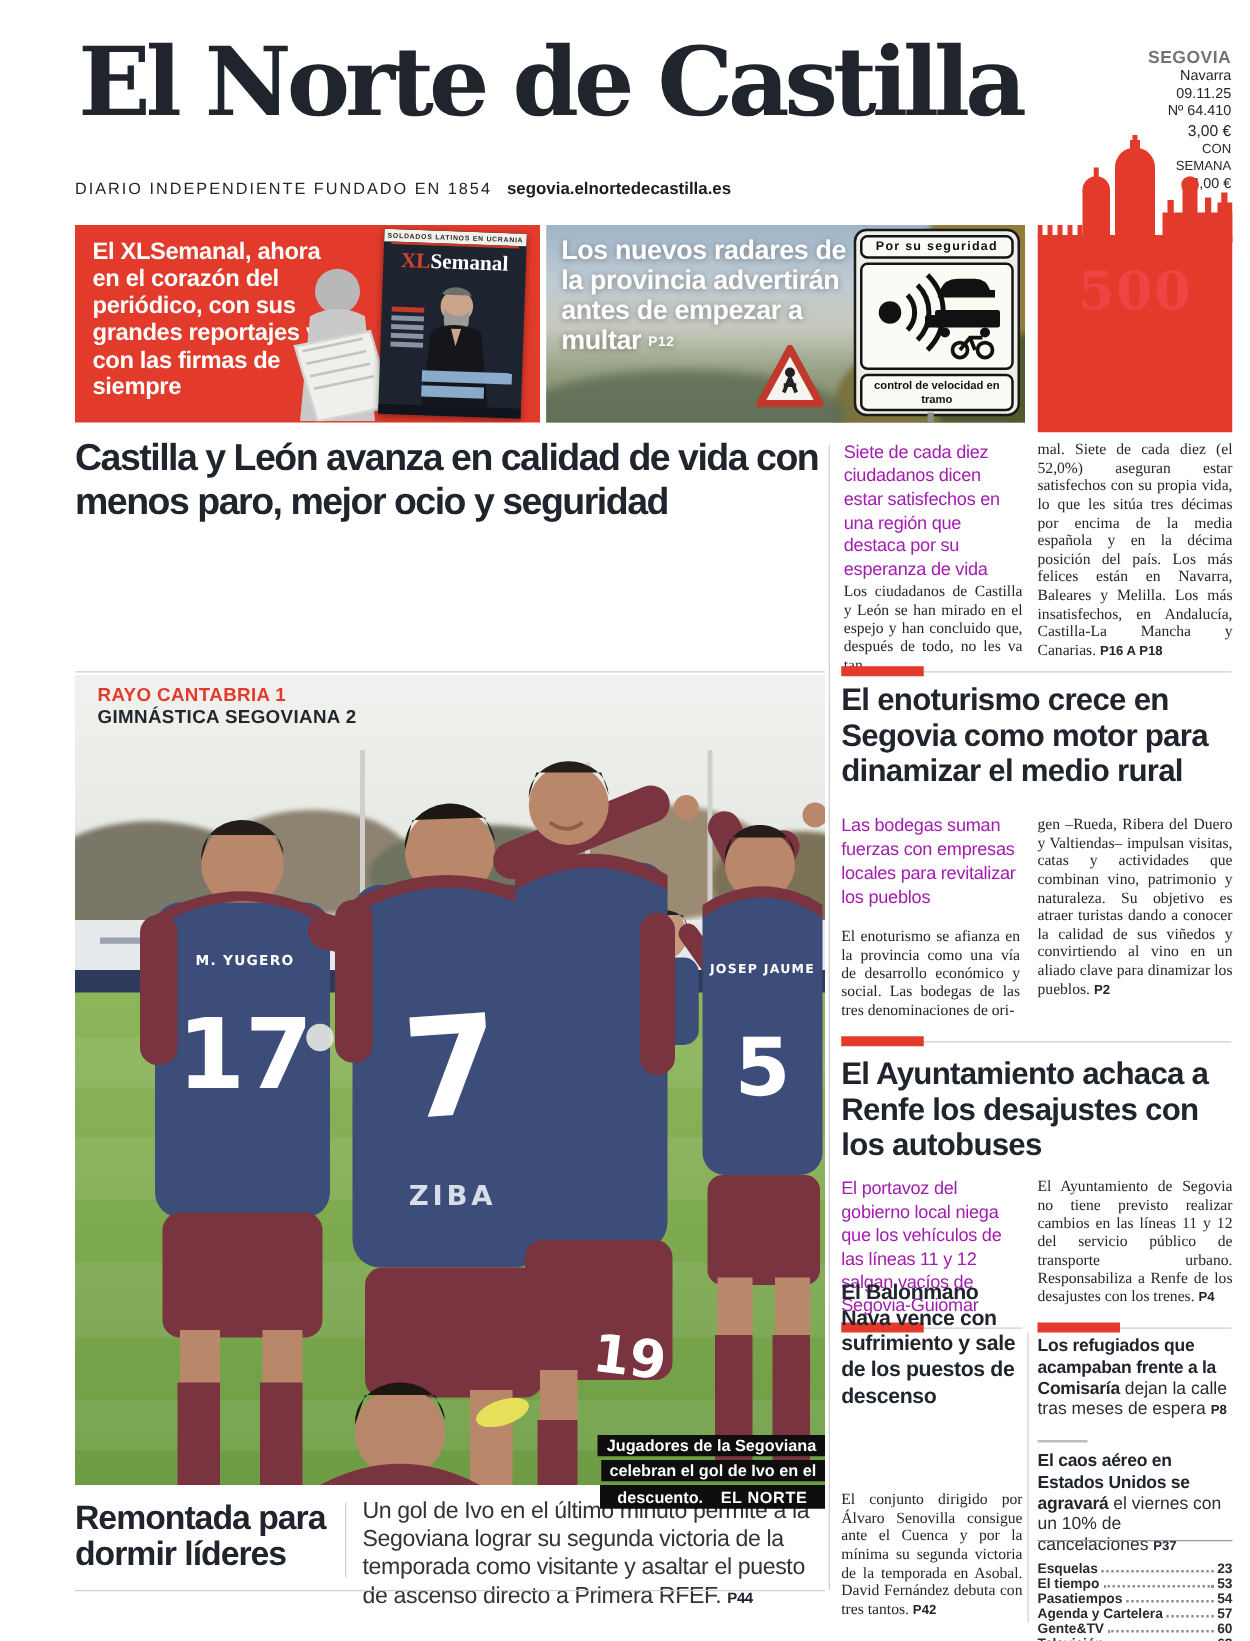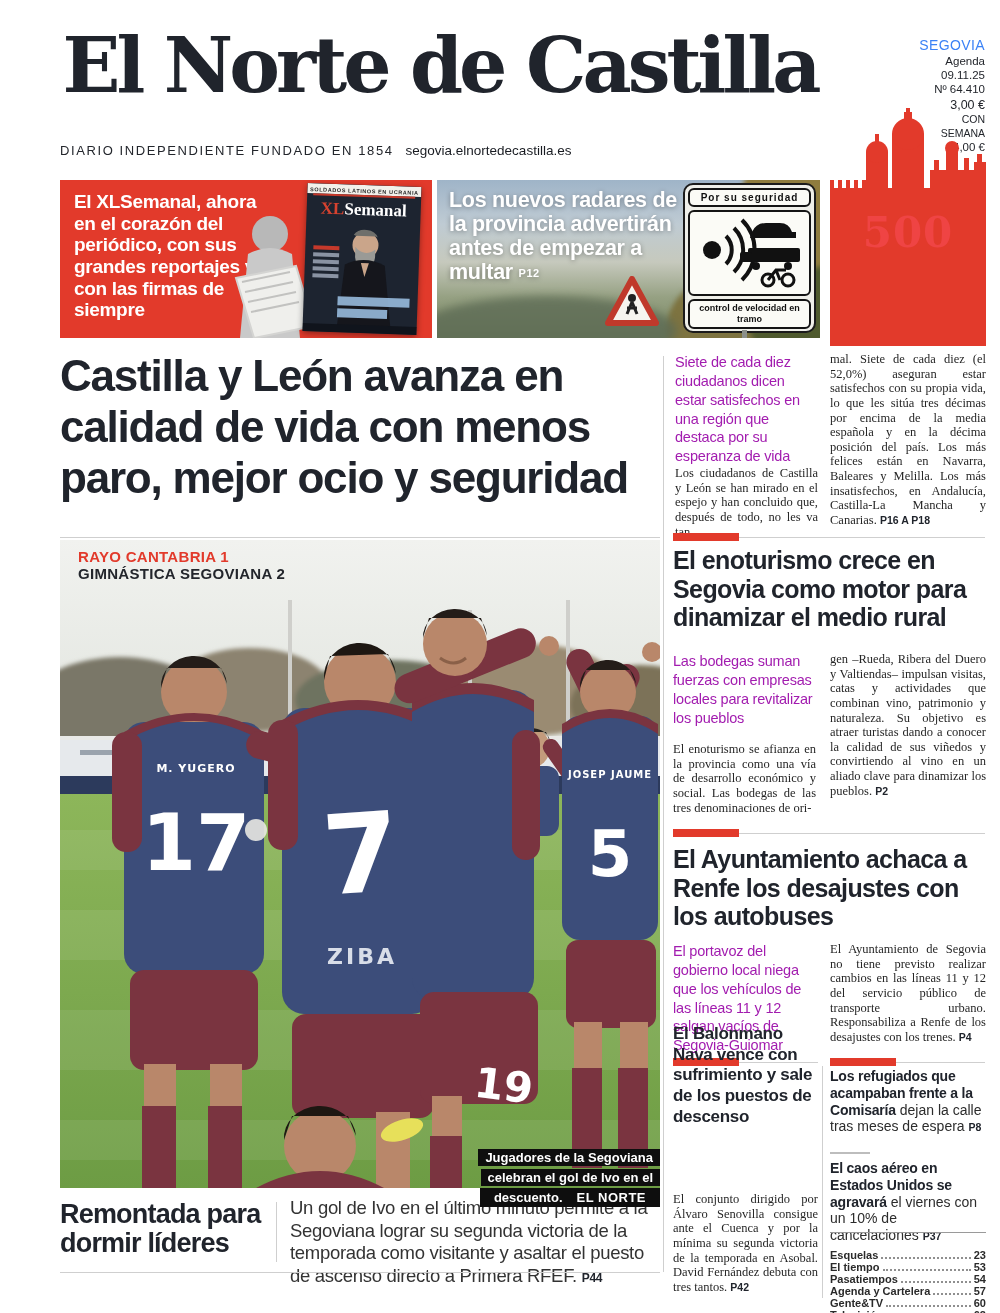--- a/index.html
+++ b/index.html
@@ -5,24 +5,24 @@
   html,body{margin:0;padding:0;background:#ffffff;}
   .page{position:relative;width:1000px;height:1313px;background:#fff;overflow:hidden;
         font-family:"Liberation Sans",sans-serif;color:#20252d;}
 
   
   .mast-title{position:absolute;left:55px;top:26px;width:770px;text-align:center;
     font-family:"DejaVu Serif",serif;font-weight:bold;font-size:76px;letter-spacing:-4px;
     color:#20242c;line-height:1.05;}
   .mast-sub{position:absolute;left:60px;top:143px;display:flex;gap:12px;align-items:baseline;}
   .mast-tagline{font-family:Liberation Sans, sans-serif;font-size:13px;letter-spacing:1.6px;color:#23262c;}
-  .mast-site{font-weight:normal;font-size:13.5px;color:#191c22;}
+  .mast-site{font-weight:bold;font-size:13.5px;color:#191c22;}
   .edition-block{position:absolute;right:15px;top:38px;width:130px;text-align:right;
     font-size:11.5px;line-height:14px;color:#23262c;}
-  .edition-name{color:#3b82f6;font-weight:normal;font-size:14px;letter-spacing:.4px;margin-bottom:2px;}
+  .edition-name{color:#737373;font-weight:bold;font-size:14px;letter-spacing:.4px;margin-bottom:2px;}
   .edition-price{font-size:12.5px;margin-top:2px;}
   .edition-small{font-size:10.5px;}
 
   
   .xl-box{position:absolute;left:60px;top:180px;width:372px;height:158px;background:#e23a2b;overflow:hidden;}
   .xl-text{position:absolute;left:14px;top:11px;width:205px;color:#fff;font-weight:bold;
     font-size:19px;line-height:1.14;letter-spacing:-.3px;}
   .xl-man{position:absolute;left:158px;bottom:-4px;}
   .xl-mag{position:absolute;left:245px;top:5px;width:114px;height:148px;background:#1d2430;
     transform:rotate(2deg);box-shadow:0 2px 6px rgba(0,0,0,.4);overflow:hidden;}
@@ -65,21 +65,21 @@
 
   
   .cat-wrap{position:absolute;left:830px;top:108px;width:156px;height:238px;}
   .cat-500{position:absolute;left:830px;top:208px;width:156px;text-align:center;color:#ef4444;
     font-family:"DejaVu Serif",serif;font-weight:bold;font-size:42px;letter-spacing:1px;}
   .cat-lines{position:absolute;left:830px;top:262px;width:156px;text-align:center;color:#fff;
     font-size:13px;font-weight:bold;letter-spacing:1.5px;line-height:20px;}
 
   
   .lead-headline{position:absolute;left:60px;top:350px;width:600px;font-weight:bold;
-    font-size:44px;line-height:1.16;letter-spacing:-1.2px;color:#20242c;}
+    font-size:30px;line-height:1.16;letter-spacing:-1.2px;color:#20242c;}
   .v-rule-main{position:absolute;left:663px;top:356px;height:916px;border-left:1px solid #cfcfcf;}
   .standfirst{font-size:14.5px;line-height:1.3;color:#a21caf;letter-spacing:-.2px;}
   .bodytxt{font-family:"Liberation Serif",serif;font-size:12.5px;line-height:1.17;color:#262626;
     text-align:justify;}
   .pageref{font-weight:bold;font-family:"Liberation Sans",sans-serif;font-size:10.5px;color:#20242c;}
   .lead-standfirst{position:absolute;left:675px;top:353px;width:143px;}
   .lead-bl{position:absolute;left:675px;top:466px;width:143px;}
   .lead-br{position:absolute;left:830px;top:352px;width:156px;}
 
   
@@ -133,21 +133,21 @@
 
 <div class="page">
 
   <div class="mast-title">El Norte de Castilla</div>
   <div class="mast-sub">
     <span class="mast-tagline">DIARIO INDEPENDIENTE FUNDADO EN 1854</span>
     <span class="mast-site">segovia.elnortedecastilla.es</span>
   </div>
   <div class="edition-block">
     <div class="edition-name">SEGOVIA</div>
-    <div>Agenda</div>
+    <div>Navarra</div>
     <div>09.11.25</div>
     <div>Nº 64.410</div>
     <div class="edition-price">3,00 €</div>
     <div class="edition-small">CON</div>
     <div class="edition-small">SEMANA</div>
     <div>4,00 €</div>
   </div>
 
   <div class="xl-box">
     <div class="xl-text">El XLSemanal, ahora en el corazón del periódico, con sus grandes reportajes y con las firmas de siempre</div>

